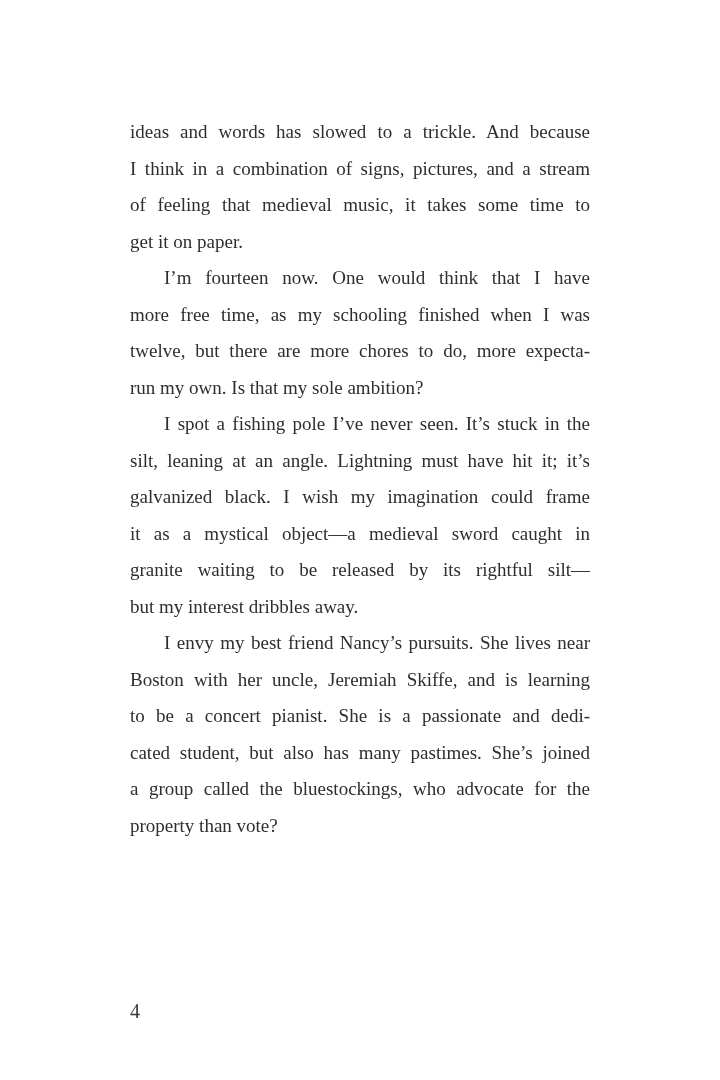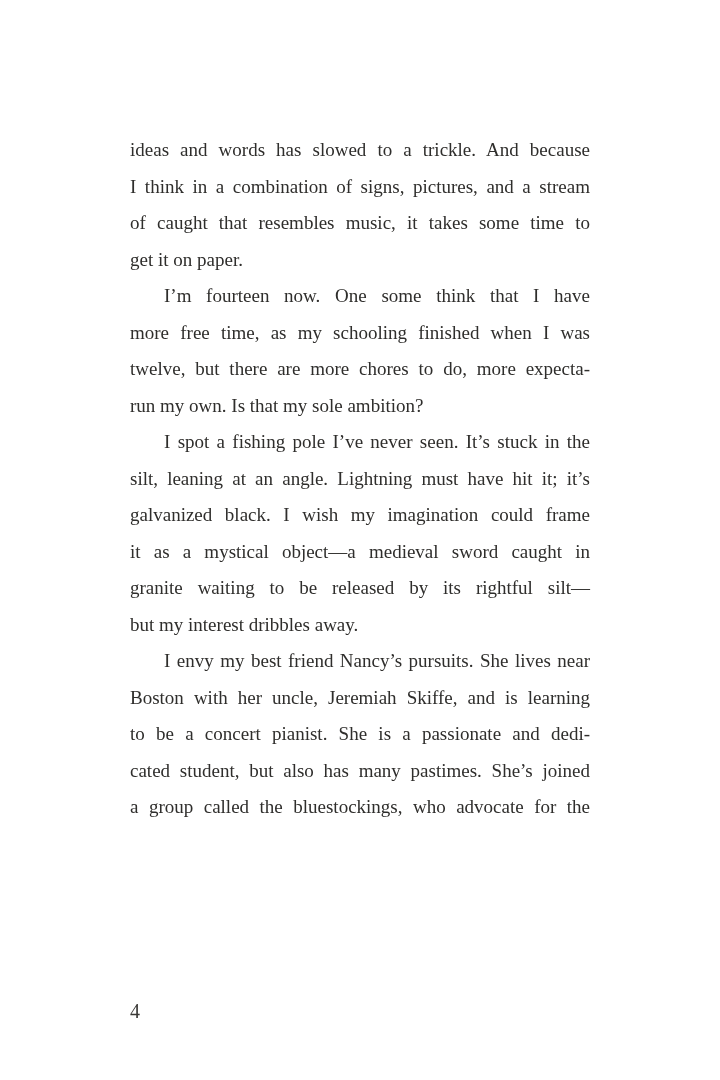--- a/index.html
+++ b/index.html
@@ -12,21 +12,21 @@
   }
   .book-page {
     position: relative;
     width: 720px;
     height: 1080px;
     background: #ffffff;
   }
   .text-block {
     position: absolute;
     left: 130px;
-    top: 132px;
+    top: 114px;
     width: 460px;
     color: #2f2e2c;
     font-size: 19px;
     line-height: 36.5px;
   }
   .paragraph { margin: 0; }
   .line {
     text-align: justify;
     text-align-last: justify;
     text-justify: inter-word;
@@ -48,39 +48,40 @@
   }
 </style>
 </head>
 <body>
 
 <div class="book-page">
   <div class="text-block">
       <div class="paragraph">
         <div class="line">ideas and words has slowed to a trickle. And because</div>
         <div class="line">I think in a combination of signs, pictures, and a stream</div>
-        <div class="line">of caught that resembles music, it takes some time to</div>
+        <div class="line">of feeling that medieval music, it takes some time to</div>
         <div class="line last">get it on paper.</div>
       </div>
       <div class="paragraph">
-        <div class="line indent">I’m fourteen now. One some think that I have</div>
+        <div class="line indent">I’m fourteen now. One would think that I have</div>
         <div class="line">more free time, as my schooling finished when I was</div>
         <div class="line">twelve, but there are more chores to do, more expecta-</div>
         <div class="line last">run my own. Is that my sole ambition?</div>
       </div>
       <div class="paragraph">
         <div class="line indent">I spot a fishing pole I’ve never seen. It’s stuck in the</div>
         <div class="line">silt, leaning at an angle. Lightning must have hit it; it’s</div>
         <div class="line">galvanized black. I wish my imagination could frame</div>
         <div class="line">it as a mystical object—a medieval sword caught in</div>
         <div class="line">granite waiting to be released by its rightful silt—</div>
         <div class="line last">but my interest dribbles away.</div>
       </div>
       <div class="paragraph">
         <div class="line indent">I envy my best friend Nancy’s pursuits. She lives near</div>
         <div class="line">Boston with her uncle, Jeremiah Skiffe, and is learning</div>
         <div class="line">to be a concert pianist. She is a passionate and dedi-</div>
         <div class="line">cated student, but also has many pastimes. She’s joined</div>
         <div class="line">a group called the bluestockings, who advocate for the</div>
+        <div class="line last">property than vote?</div>
       </div>
     </div>
   <div class="page-number">4</div>
 </div>
 
 </body></html>

